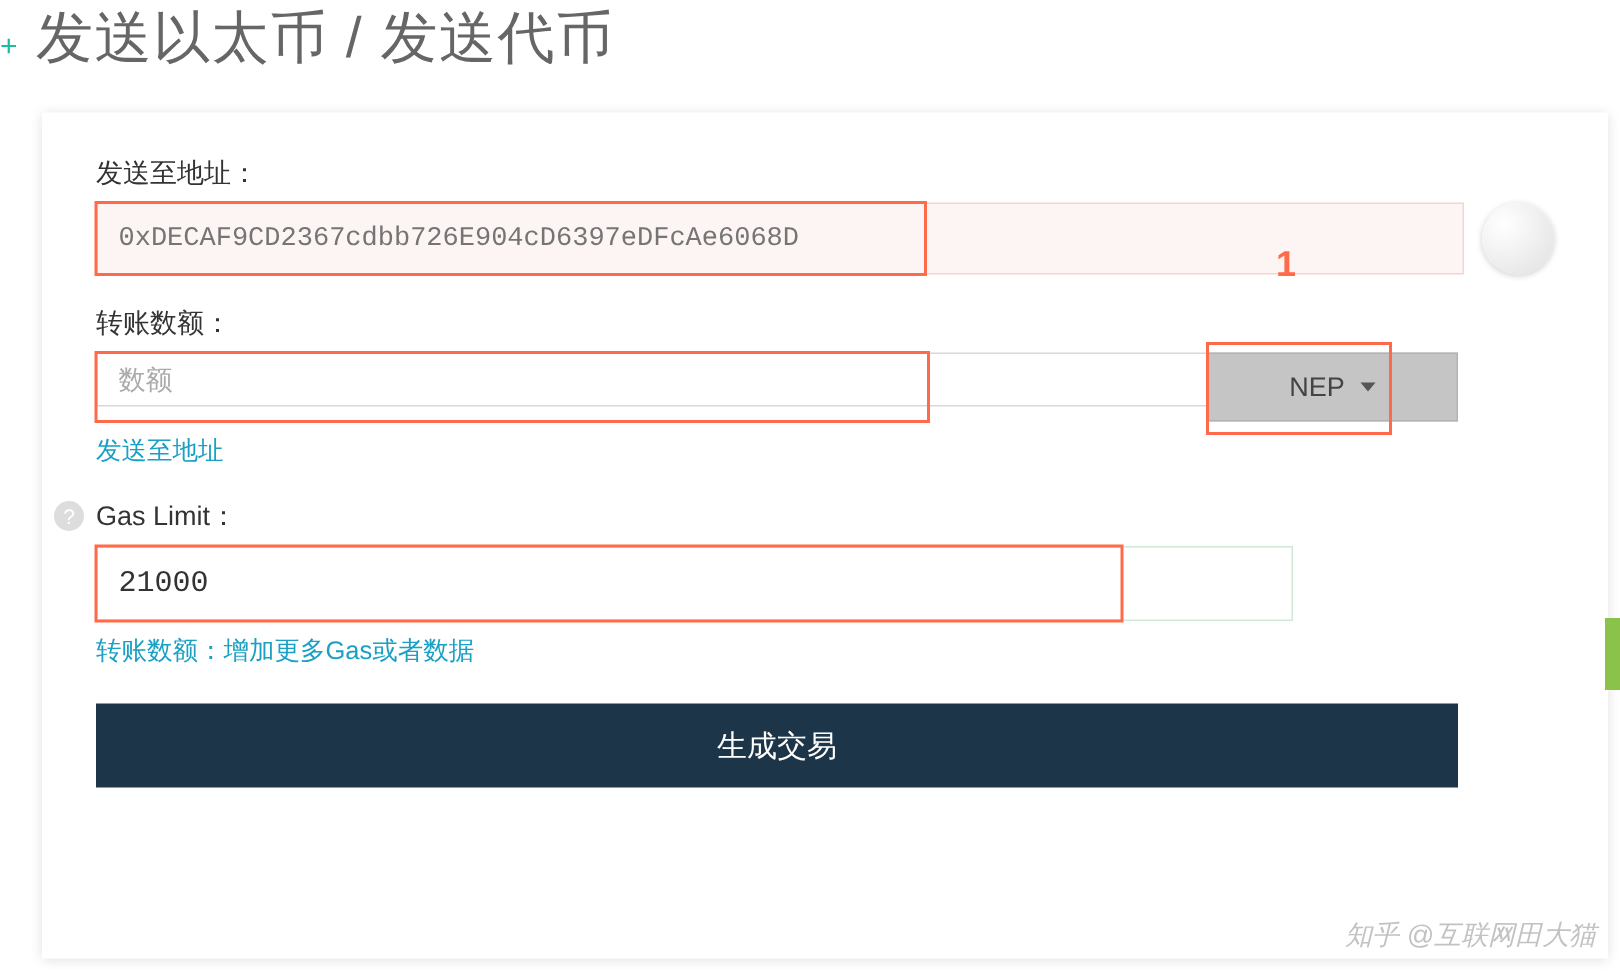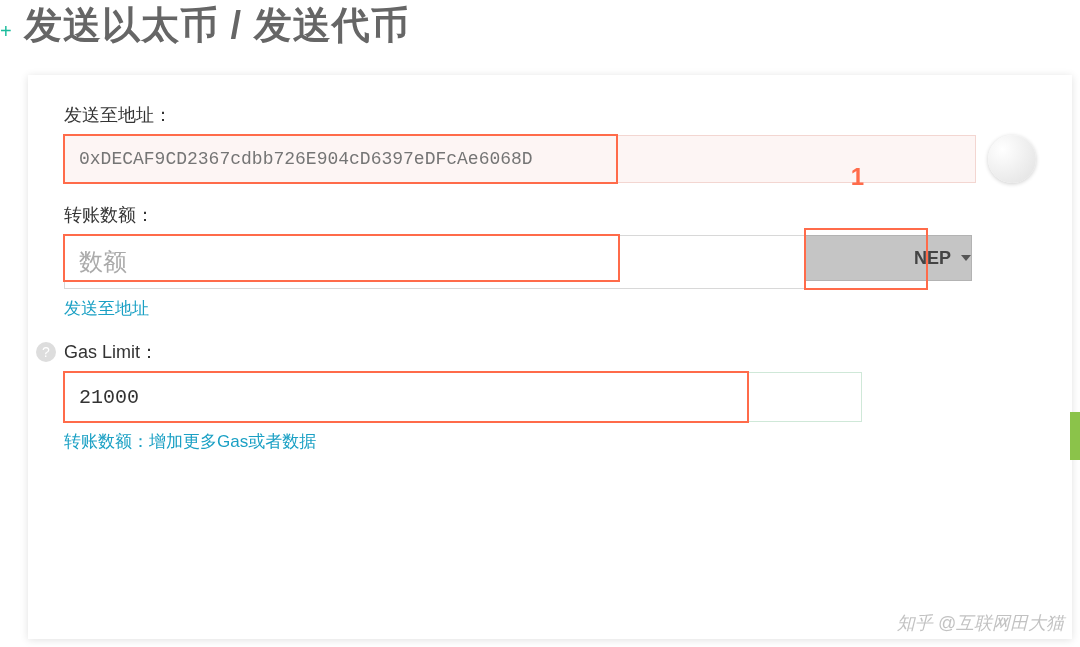--- a/index.html
+++ b/index.html
@@ -15,21 +15,21 @@
       left: 0px;
       top: 20px;
       color: #1abc9c;
       font-size: 20px;
     }
     .page-title {
       position: absolute;
       left: 24px;
       top: 0px;
       font-size: 38px;
-      font-weight: 700;
+      font-weight: 400;
       color: #666;
       letter-spacing: 1px;
     }
     .form-container {
       position: absolute;
       left: 28px;
       top: 75px;
       right: 8px;
       bottom: 8px;
       background: #fff;
@@ -82,40 +82,40 @@
       right: 172px;
       top: 60px;
       font-size: 24px;
       font-weight: 700;
       color: #ff6b4a;
     }
     .amount-row { display: flex; gap: 0; align-items: stretch; width: 908px; }
     .amount-input-wrapper { flex: 1; position: relative; }
     .amount-input {
       width: 100%;
-      height: 54px;
+      height: 36px;
       border: 1px solid #d8d8d8;
       border-right: none;
       padding: 0 14px;
-      font-size: 24px;
+      font-size: 18px;
       color: #999;
     }
     .amount-input::placeholder { color: #aaa; }
     .highlight-amount { left: -1px; top: -1px; width: 557px; height: 48px; }
     .token-dropdown {
       width: 168px;
       height: 46px;
       background: #c5c5c5;
       border: 1px solid #b3b3b3;
       display: flex;
       align-items: center;
-      justify-content: flex-end;
+      justify-content: center;
       gap: 10px;
       font-size: 18px;
-      font-weight: 700;
+      font-weight: 400;
       color: #444;
       cursor: pointer;
       position: relative;
     }
     .highlight-token {
       left: -1px; top: -8px; width: 124px; height: 62px;
     }
     .caret-down {
       width: 0; height: 0;
       border-left: 5px solid transparent;
@@ -221,17 +221,18 @@
       <span class="help-icon">?</span>
       <label class="field-label" style="margin-bottom:0">Gas Limit：</label>
     </div>
     <div class="gas-input-wrapper" style="margin-top:8px">
       <input type="text" class="gas-input" value="21000" style="">
       <div class="highlight-box highlight-gas"></div>
     </div>
     <a class="link-text">转账数额：增加更多Gas或者数据</a>
   </div>
 
+  <button class="generate-btn">生成交易</button>
 
 </div>
 
 <div class="green-stripe"></div>
 <div class="watermark">知乎 @互联网田大猫</div>
 
 </body></html>

